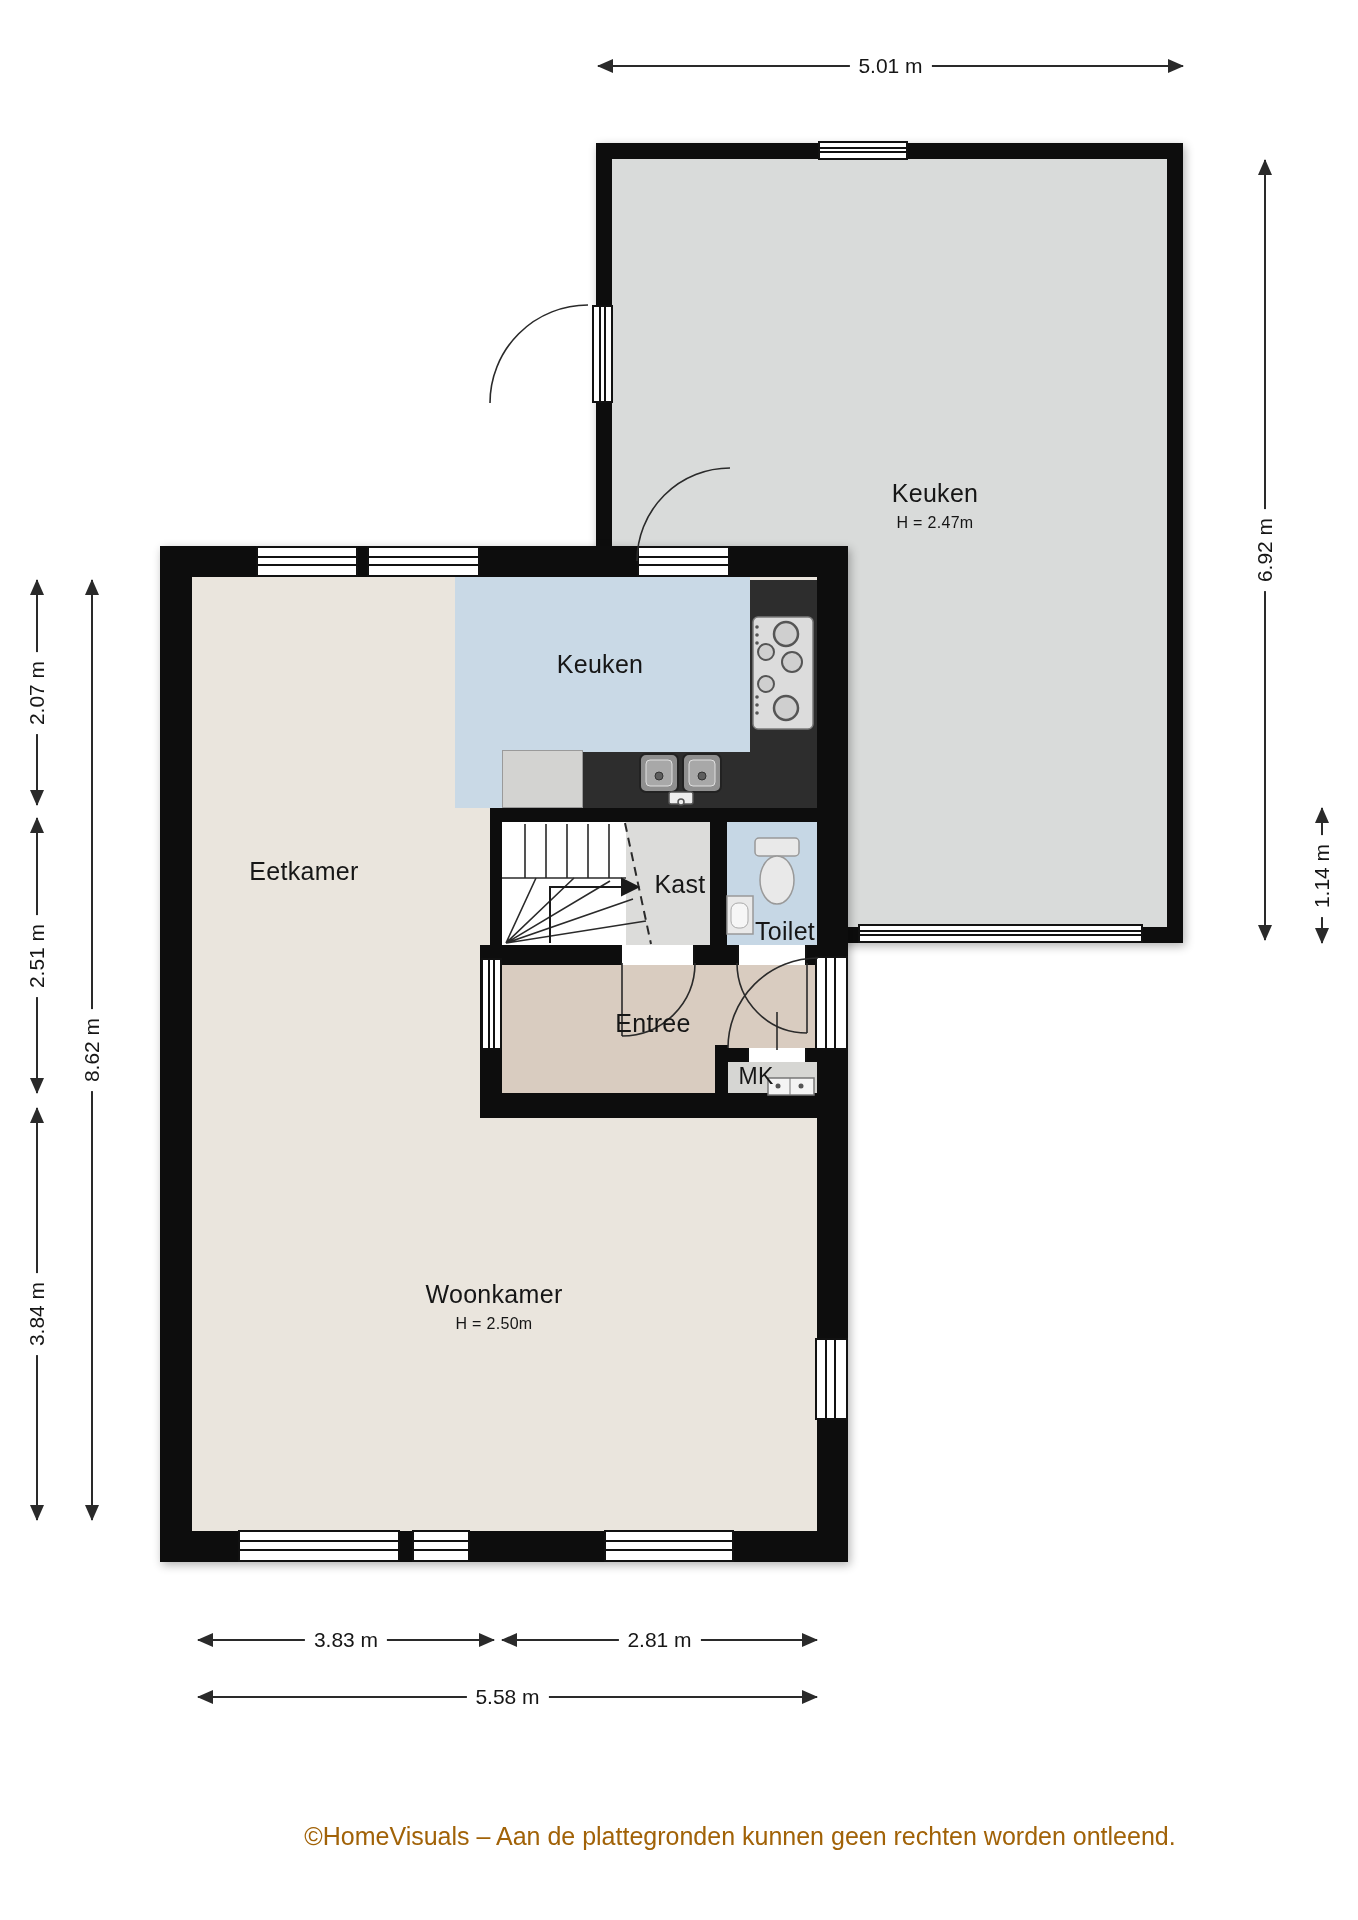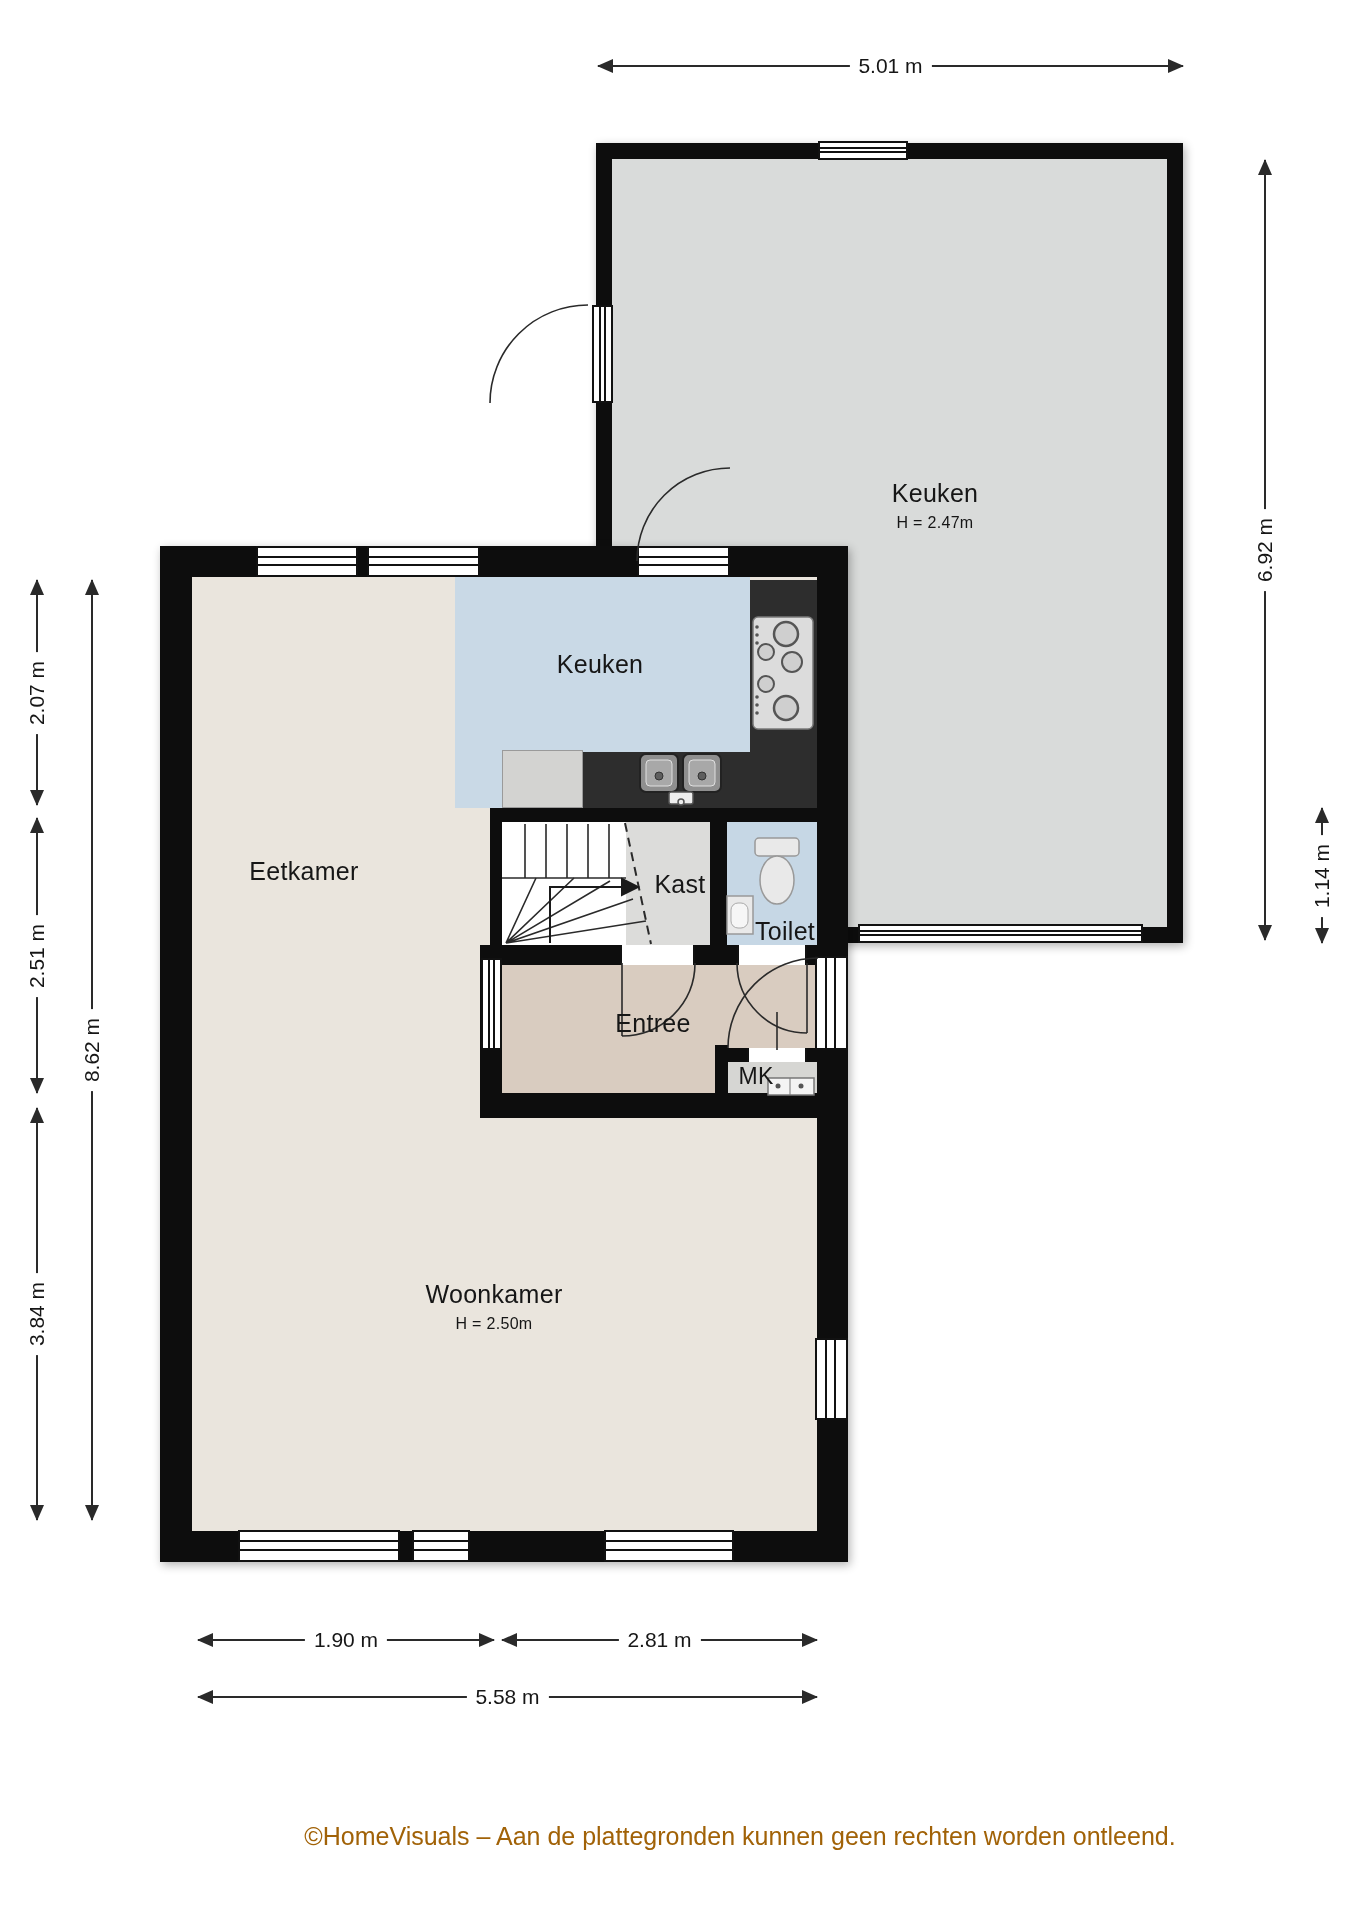--- a/index.html
+++ b/index.html
@@ -195,21 +195,21 @@
   <div class="dimv" style="left:85px;top:580px;height:940px;">
     <div class="line"></div>
       <div class="ah n"></div>
       <div class="ah s"></div>
     <span class="dlabel">8.62 m</span>
   </div>
   <div class="dimh" style="left:198px;top:1633px;width:296px;">
     <div class="line"></div>
       <div class="ah w"></div>
       <div class="ah e"></div>
-    <span class="dlabel">1.90 m</span>
+    <span class="dlabel">3.83 m</span>
   </div>
   <div class="dimh" style="left:502px;top:1633px;width:315px;">
     <div class="line"></div>
       <div class="ah w"></div>
       <div class="ah e"></div>
     <span class="dlabel">2.81 m</span>
   </div>
   <div class="dimh" style="left:198px;top:1690px;width:619px;">
     <div class="line"></div>
       <div class="ah w"></div>

